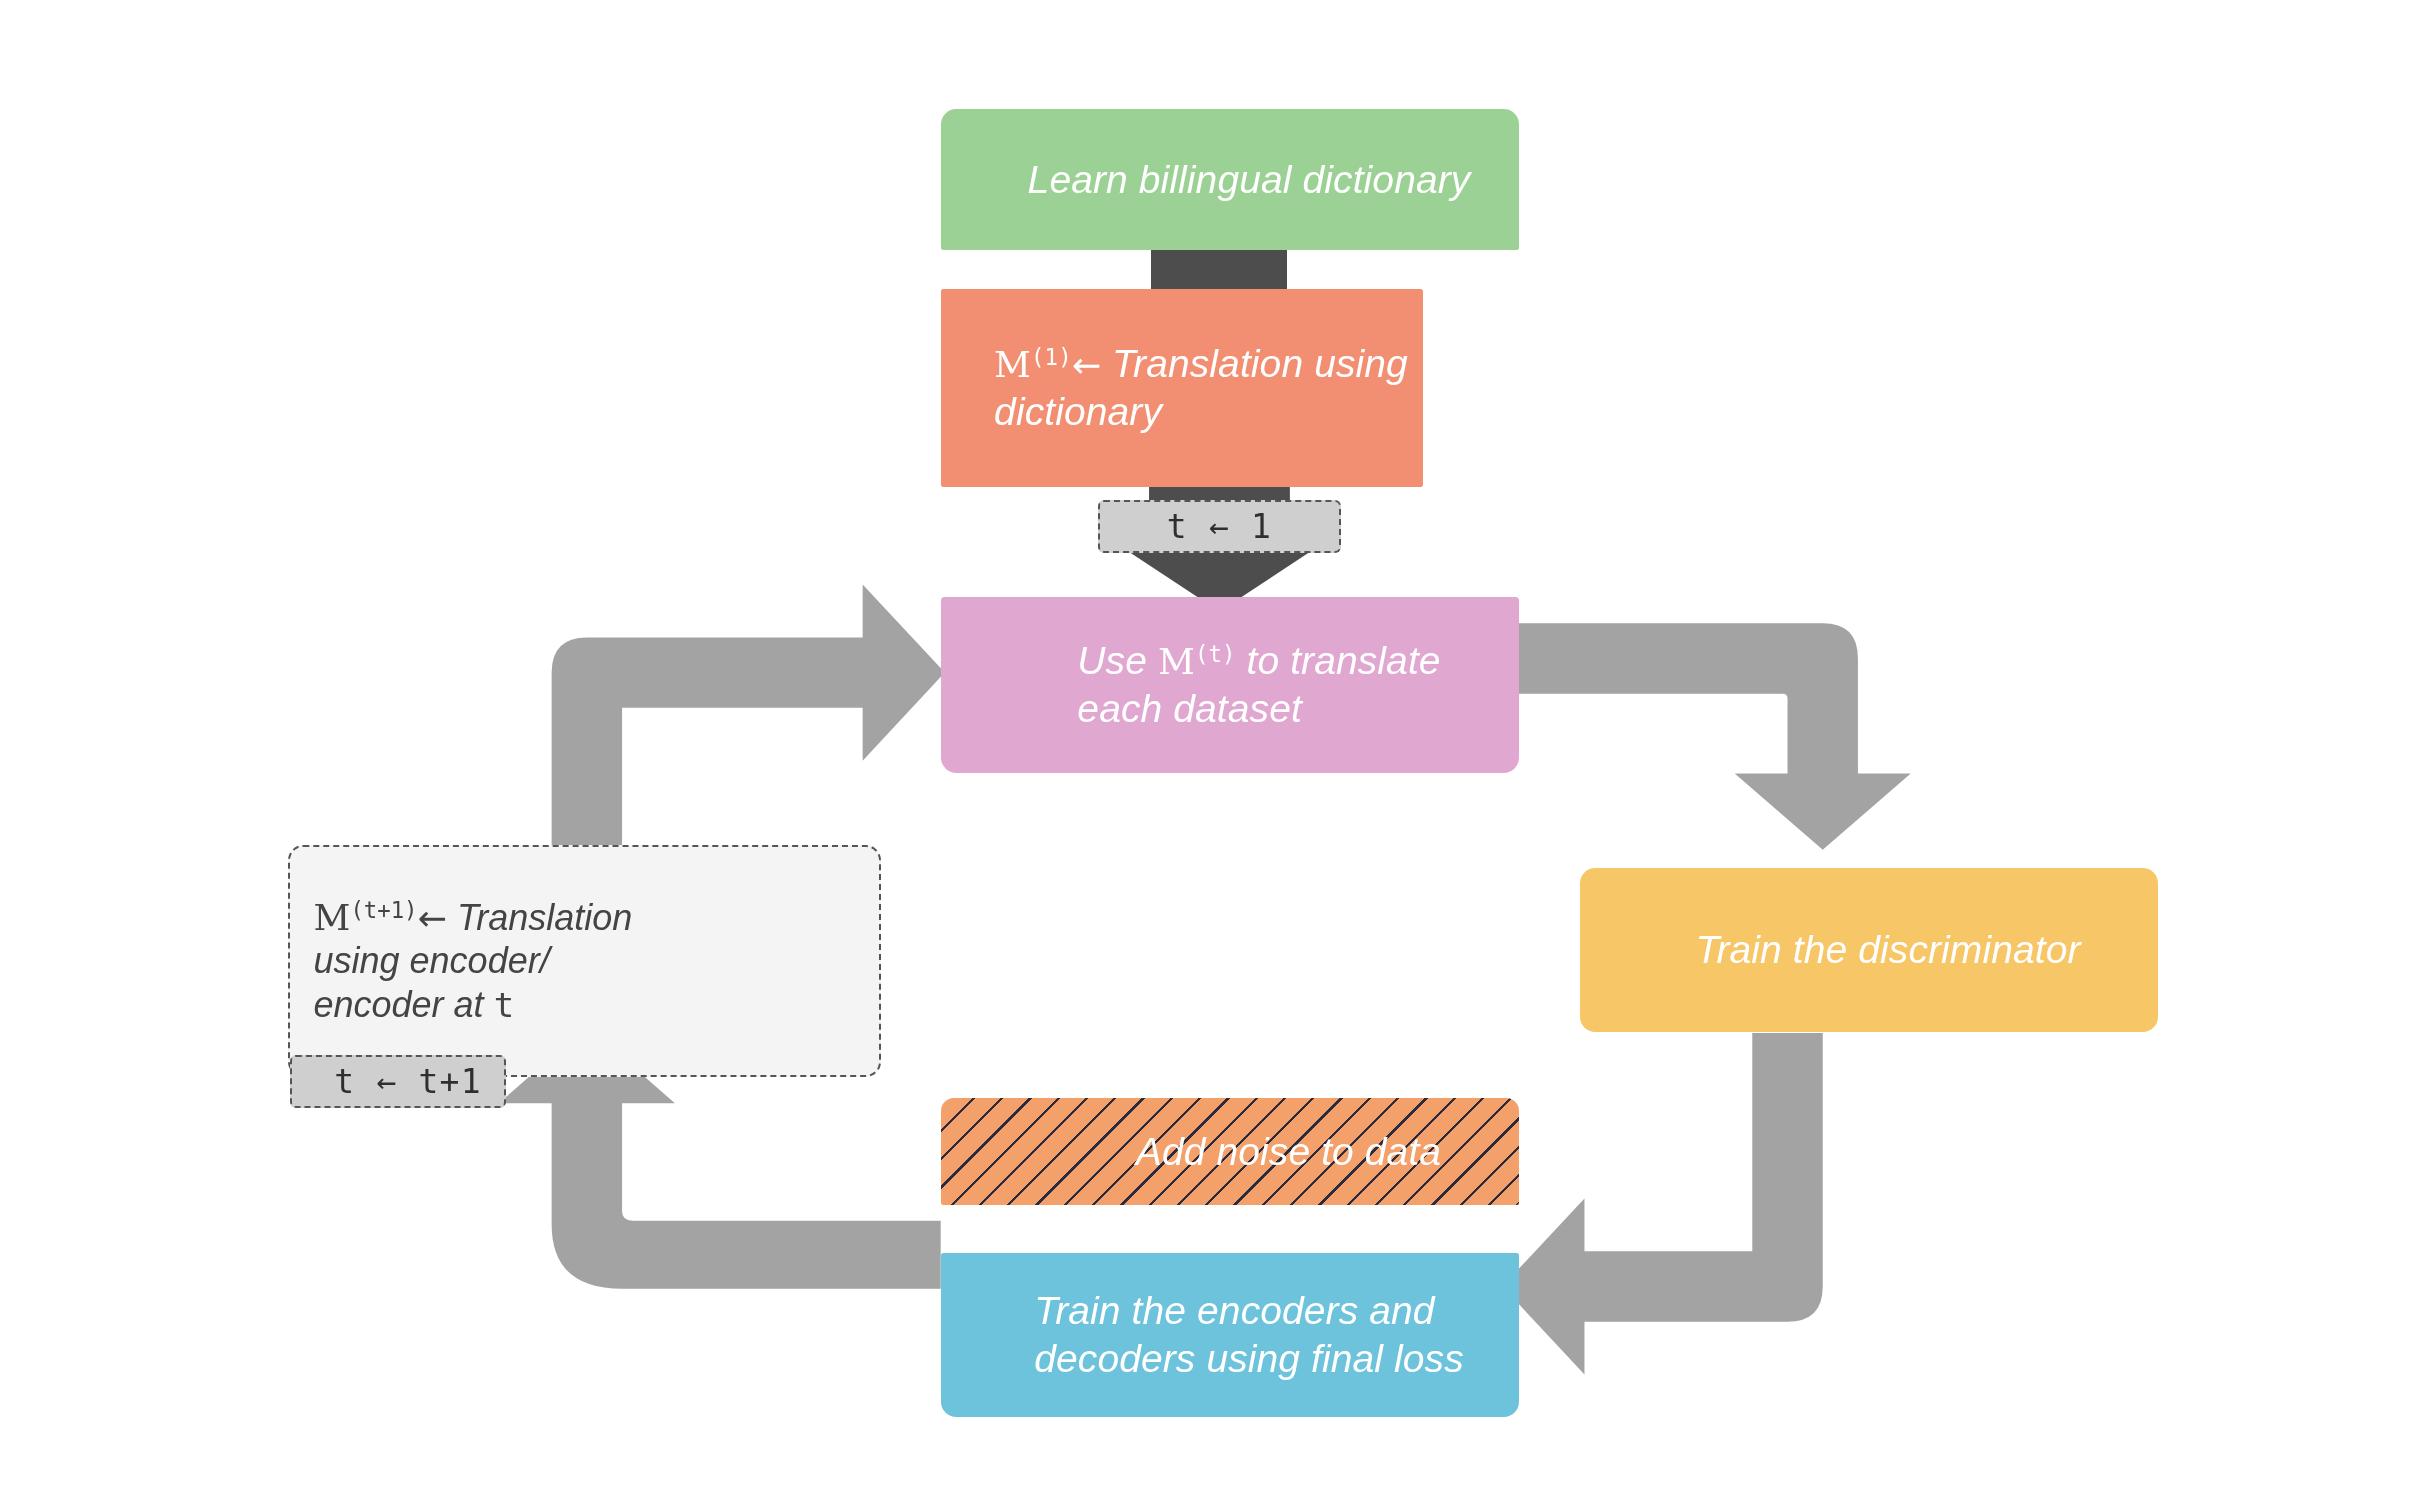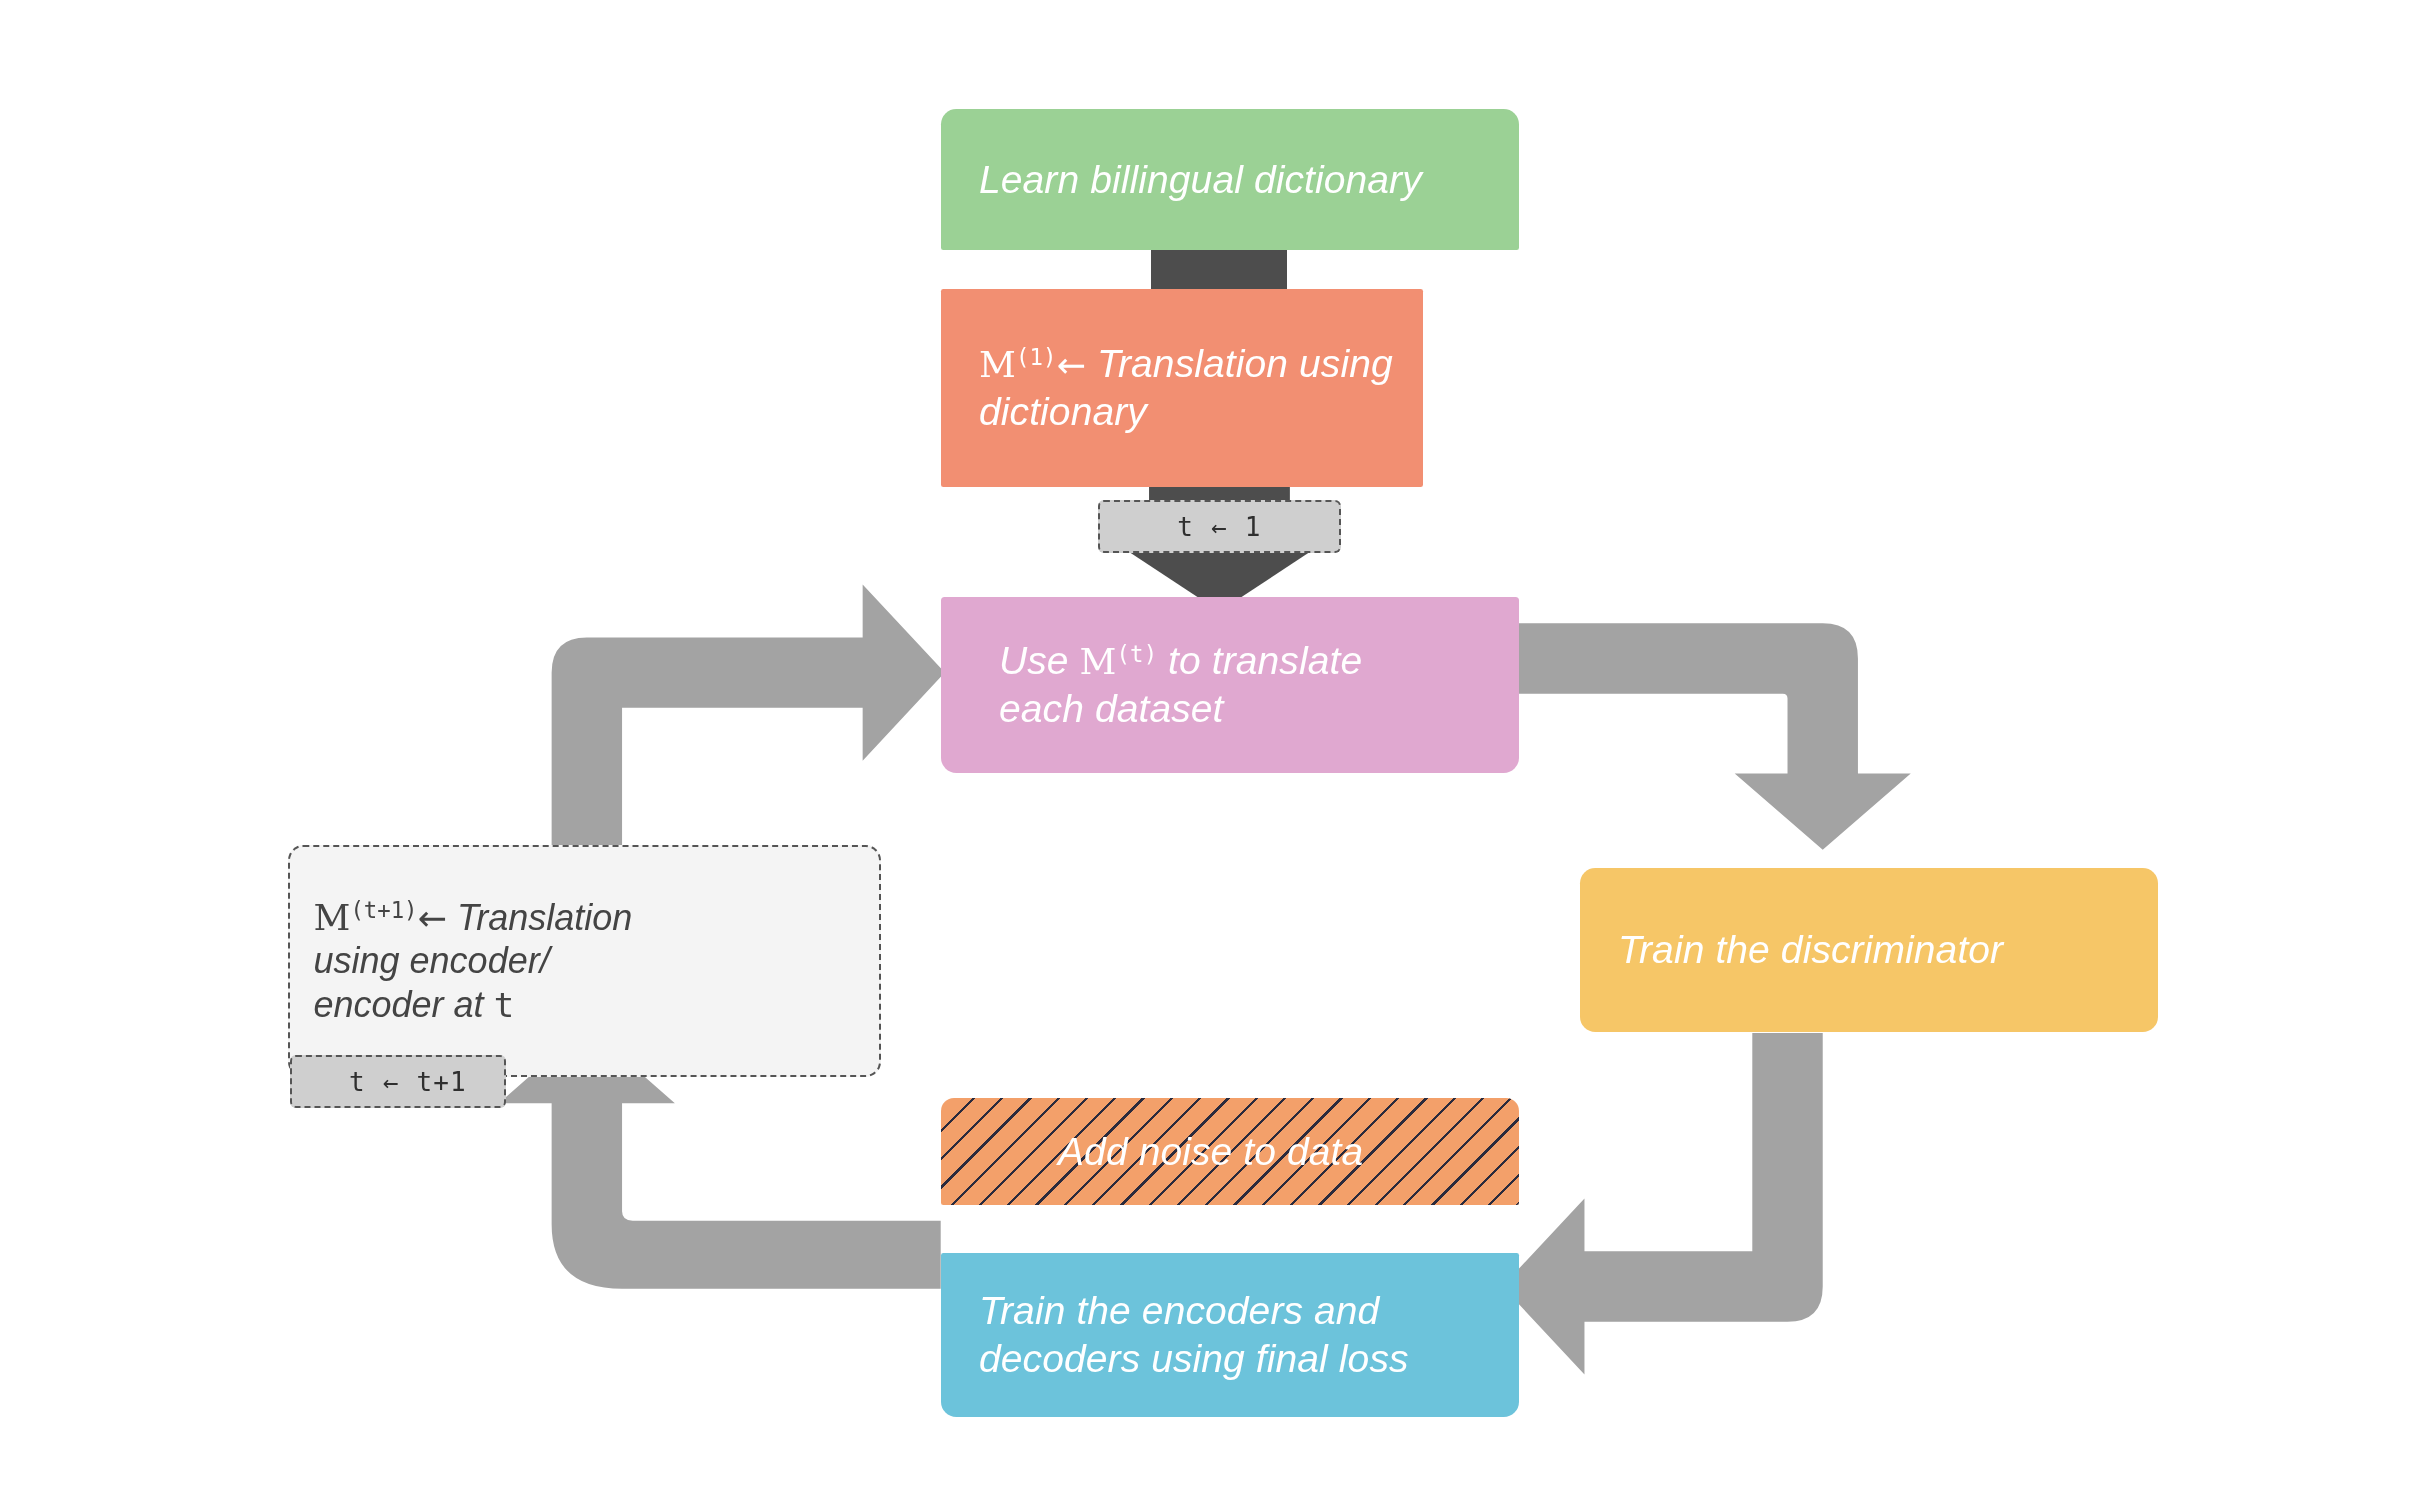--- a/index.html
+++ b/index.html
@@ -20,20 +20,21 @@
     width: 2426px;
     height: 1506px;
   }
   .node {
     position: absolute;
     box-sizing: border-box;
     display: flex;
     align-items: center;
     border-radius: 15.3px;
     z-index: 5;
+    justify-content: center;
   }
   .node .txt {
     font-style: italic;
     color: #ffffff;
     font-size: 39px;
     line-height: 1.22;
     letter-spacing: 0.1px;
     padding: 0 0 0 38px;
     white-space: pre-line;
   }
@@ -142,21 +143,21 @@
     background: #CFCFCF;
     border: 2.9px dashed #555555;
     border-radius: 5.9px;
     box-sizing: border-box;
     display: flex;
     align-items: center;
     justify-content: center;
     color: #2f2f2f;
     z-index: 7;
     font-family: "DejaVu Sans Mono", "Liberation Mono", monospace;
-    font-size: 26px;
+    font-size: 33px;
     letter-spacing: 1.2px;
   }
   #badge-t-init {
     left: 1098px; top: 500px; width: 243px; height: 53px;
   }
   #badge-t-increment {
     left: 290px; top: 1055px; width: 216px; height: 53px; padding-left: 20px;
   }
 
   

